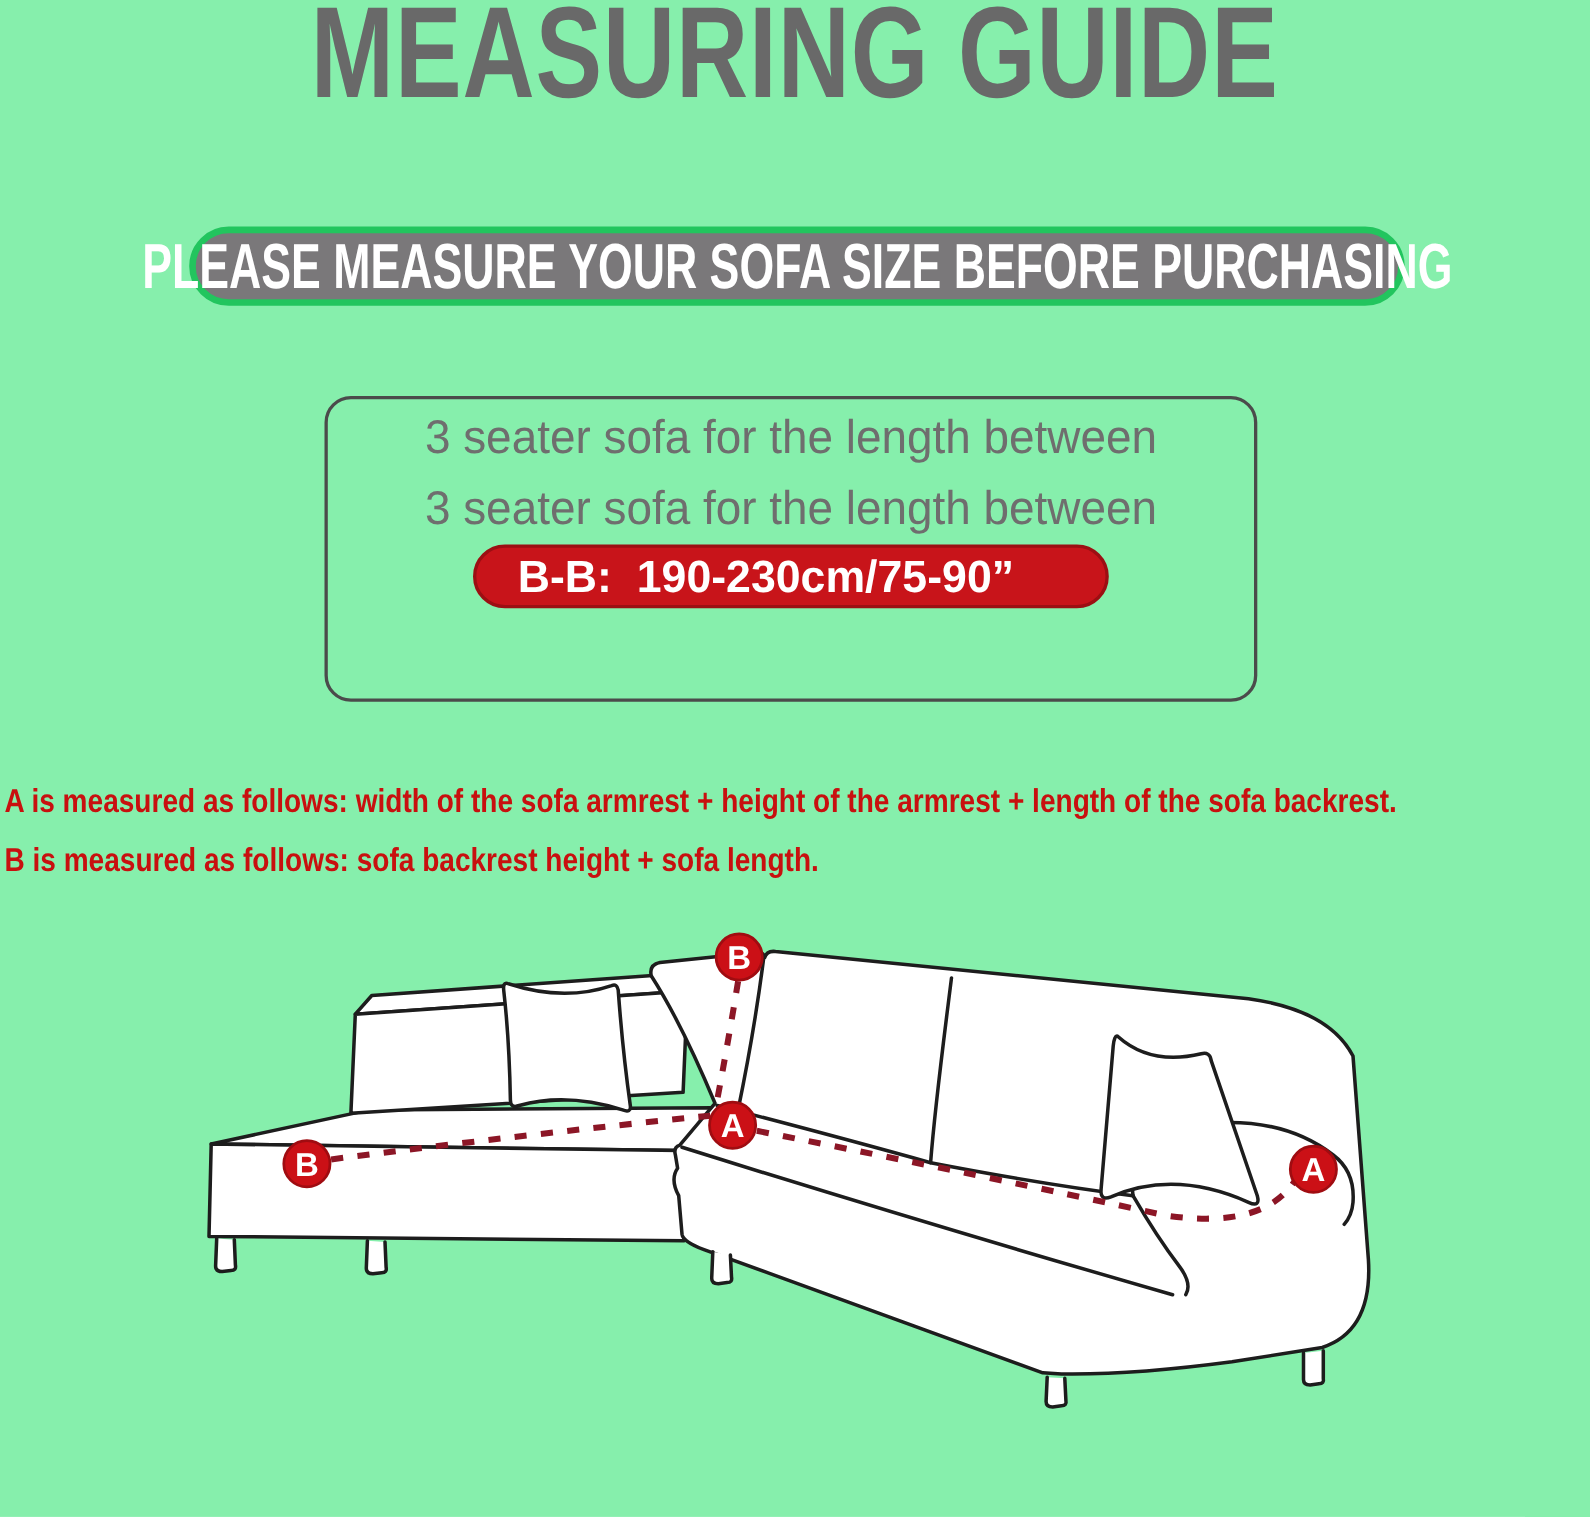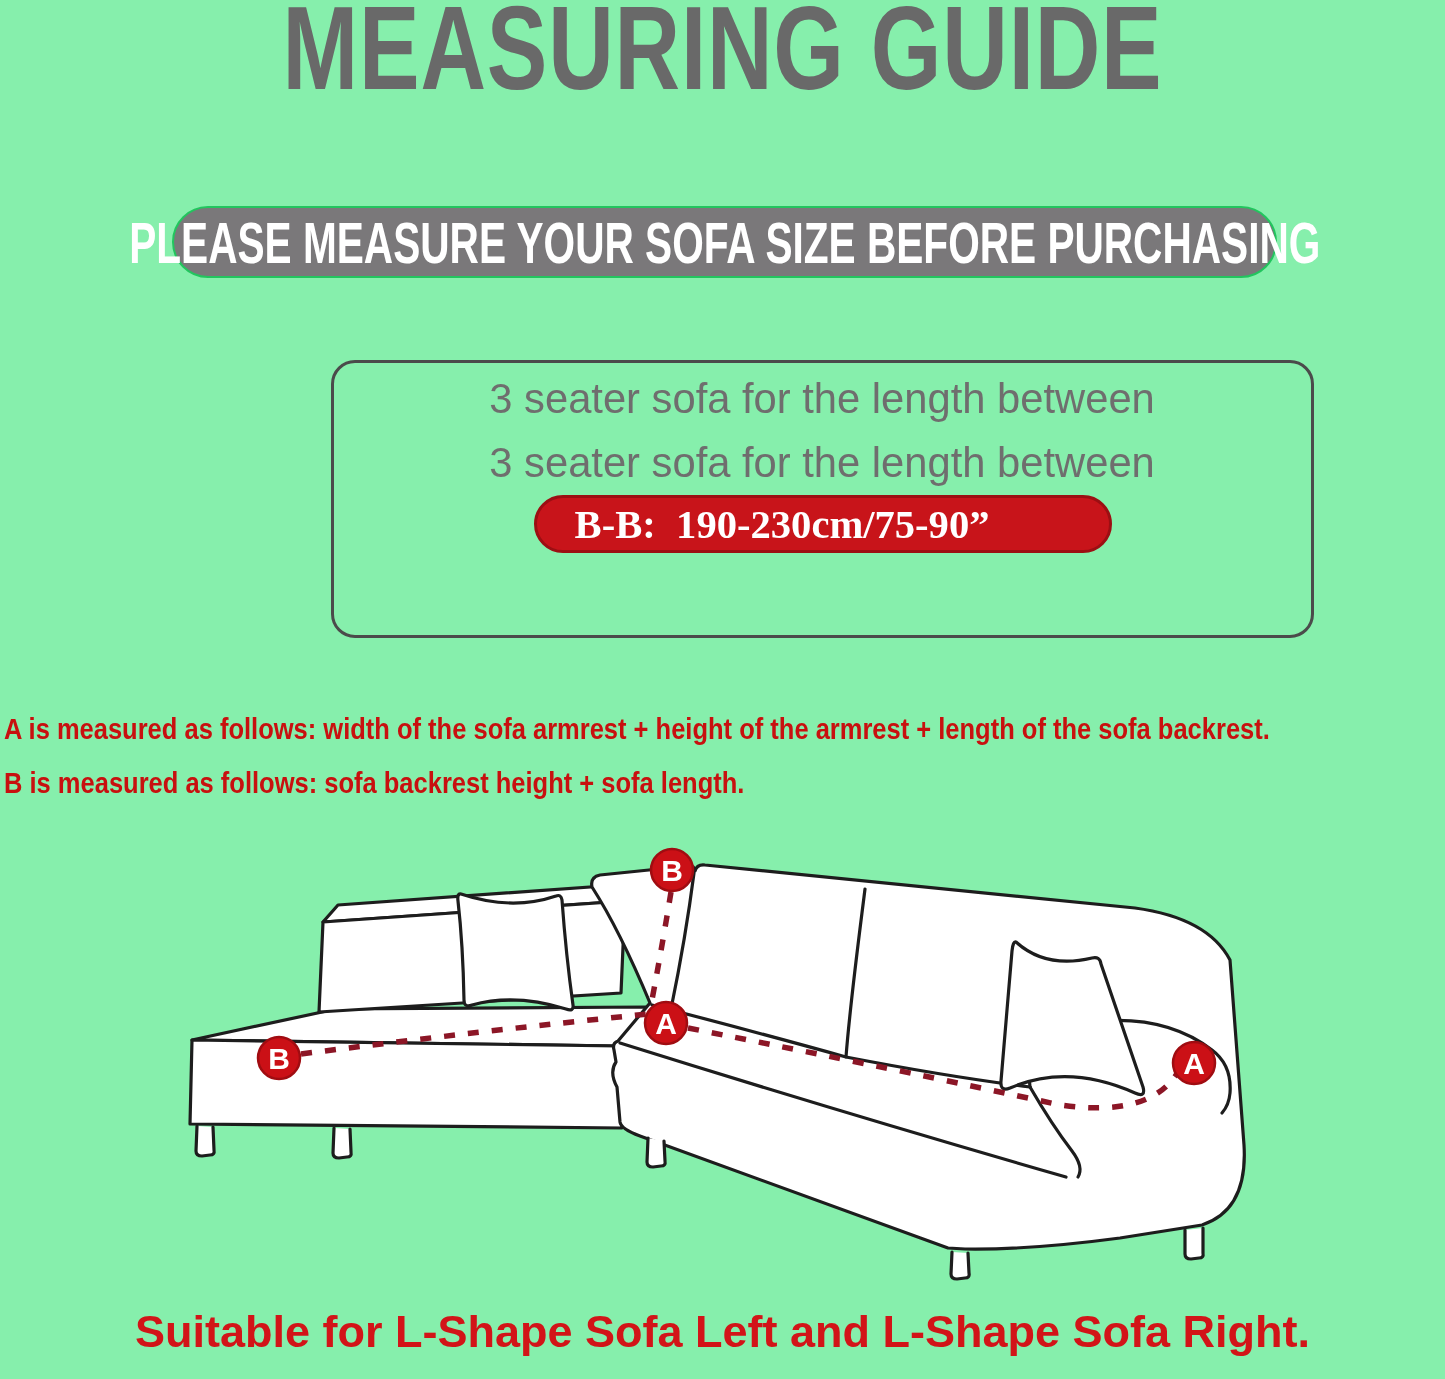--- a/index.html
+++ b/index.html
@@ -7,38 +7,38 @@
         font-family:"Liberation Sans",sans-serif;}
 
   
   .title{position:absolute;left:0;top:-16px;width:1445px;text-align:center;
          font-size:118px;line-height:128px;font-weight:bold;color:#696969;
          transform:scaleX(.77);transform-origin:center;white-space:nowrap;
          letter-spacing:1px;}
 
   
   .banner{position:absolute;left:172px;top:206px;width:1105px;height:72px;
-          background:#7a787a;border:2px solid #22c55e;border-radius:40px;
+          background:#7a787a;border:6px solid #22c55e;border-radius:40px;
           box-sizing:border-box;display:flex;align-items:center;justify-content:center;}
   .banner span{color:#ffffff;font-weight:bold;font-size:58px;white-space:nowrap;
           transform:scaleX(.70);transform-origin:center;}
 
   
-  .size-box{position:absolute;left:295px;top:360px;width:983px;height:278px;
+  .size-box{position:absolute;left:295px;top:360px;width:848px;height:278px;
             box-sizing:border-box;border:3px solid #4b4b4b;border-radius:24px;
-            display:flex;flex-direction:column;align-items:center;padding-top:10px;margin-left:36px;}
+            display:flex;flex-direction:column;align-items:center;padding-top:10px;}
   .size-label{font-size:43px;line-height:50px;color:#6f6e6e;white-space:nowrap;
             transform:scaleX(.97);}
   .size-pill{width:578px;height:58px;border-radius:29px;background:#c8141a;
             border:3px solid #9c0f13;box-sizing:border-box;display:flex;align-items:center;}
   .size-pill span{color:#ffffff;font-weight:bold;font-size:41px;white-space:pre;
             padding-left:38px;transform:scaleX(.99);transform-origin:left;}
   .pill-1{margin-top:6px;}
   .label-2{margin-top:14px;}
-  .pill-2{margin-top:8px;font-family:Liberation Serif, serif;}
+  .pill-2{margin-top:8px;}
 
   
   .note{position:absolute;left:4px;font-size:30px;font-weight:bold;color:#c8100f;
         white-space:nowrap;transform:scaleX(.85);transform-origin:left;}
   .note-a{top:712px;}
   .note-b{top:766px;}
 
   
   .diagram{position:absolute;left:0;top:825px;width:1445px;height:470px;}
 
@@ -126,15 +126,14 @@
         <circle class="mk" cx="666" cy="198" r="21"></circle>
         <text class="mk-t" x="666" y="209">A</text>
       </g>
       <g>
         <circle class="mk" cx="1194" cy="238" r="21"></circle>
         <text class="mk-t" x="1194" y="249">A</text>
       </g>
     </g>
   </svg>
 
-  <div class="footer">Suitable for L-Shape Sofa Left and L-Shape Sofa Right.</div>
 
 </div>
 
 </body></html>

